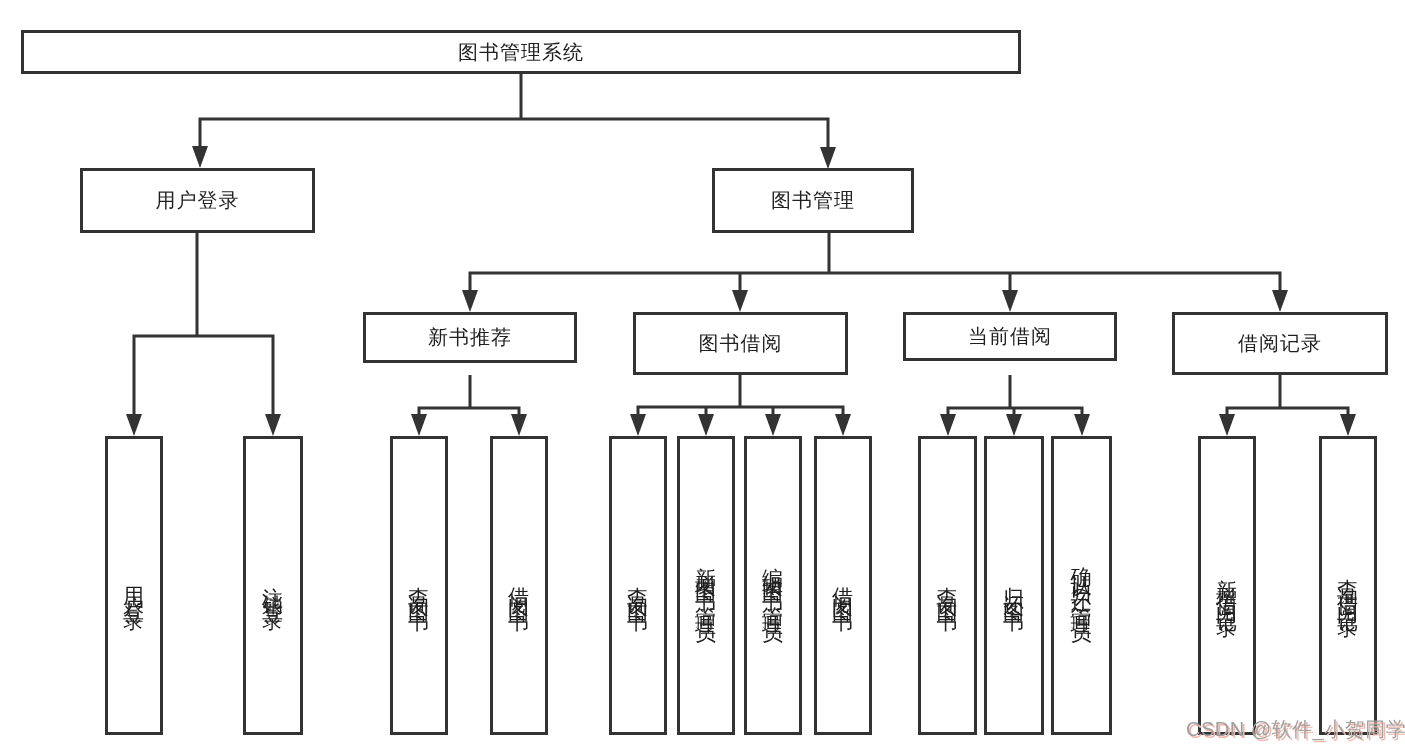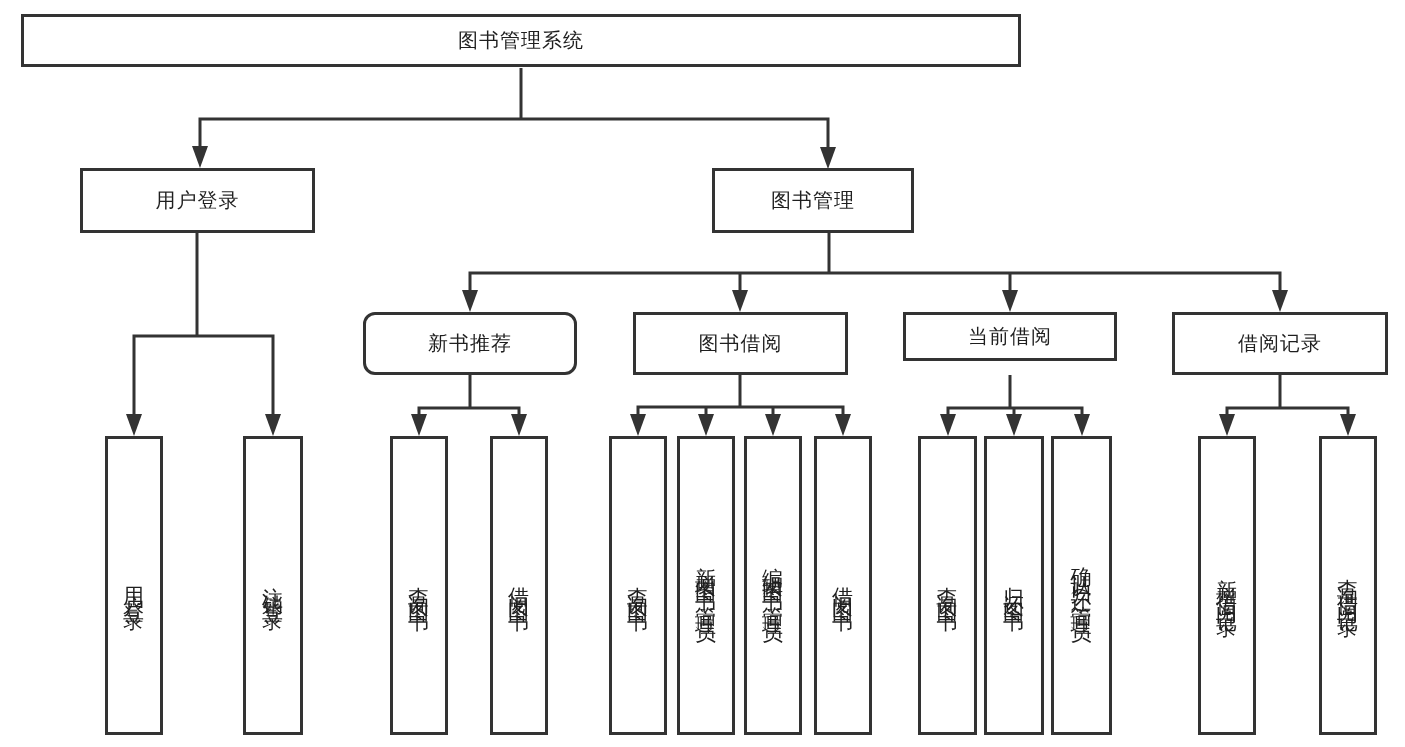--- a/index.html
+++ b/index.html
@@ -90,32 +90,32 @@
       <polygon points="765,414 781,414 773,436"></polygon>
       <polygon points="835,414 851,414 843,436"></polygon>
       <polygon points="940,414 956,414 948,436"></polygon>
       <polygon points="1006,414 1022,414 1014,436"></polygon>
       <polygon points="1074,414 1090,414 1082,436"></polygon>
       <polygon points="1219,414 1235,414 1227,436"></polygon>
       <polygon points="1340,414 1356,414 1348,436"></polygon>
     </g>
   </svg>
 
-  <div class="box hbox" style="left:21px;top:14px;width:1000px;height:53px;">
+  <div class="box hbox" style="left:21px;top:30px;width:1000px;height:44px;">
     <span>图书管理系统</span>
   </div>
 
   <div class="box hbox" style="left:80px;top:168px;width:235px;height:65px;">
     <span>用户登录</span>
   </div>
   <div class="box hbox" style="left:712px;top:168px;width:202px;height:65px;">
     <span>图书管理</span>
   </div>
 
-  <div class="box hbox" style="left:363px;top:312px;width:214px;height:63px;border-radius:12px;">
+  <div class="box hbox" style="left:363px;top:312px;width:214px;height:51px;">
     <span>新书推荐</span>
   </div>
   <div class="box hbox" style="left:633px;top:312px;width:215px;height:63px;">
     <span>图书借阅</span>
   </div>
   <div class="box hbox" style="left:903px;top:312px;width:214px;height:49px;">
     <span>当前借阅</span>
   </div>
   <div class="box hbox" style="left:1172px;top:312px;width:216px;height:63px;">
     <span>借阅记录</span>
@@ -158,14 +158,15 @@
     <span>确认归还（管理员）</span>
   </div>
 
   <div class="box vbox" style="left:1198px;top:436px;width:58px;height:299px;">
     <span>新增借阅记录</span>
   </div>
   <div class="box vbox" style="left:1319px;top:436px;width:58px;height:299px;">
     <span>查询借阅记录</span>
   </div>
 
+  <div class="watermark">CSDN @软件_小贺同学</div>
 
 </div>
 
 </body></html>

